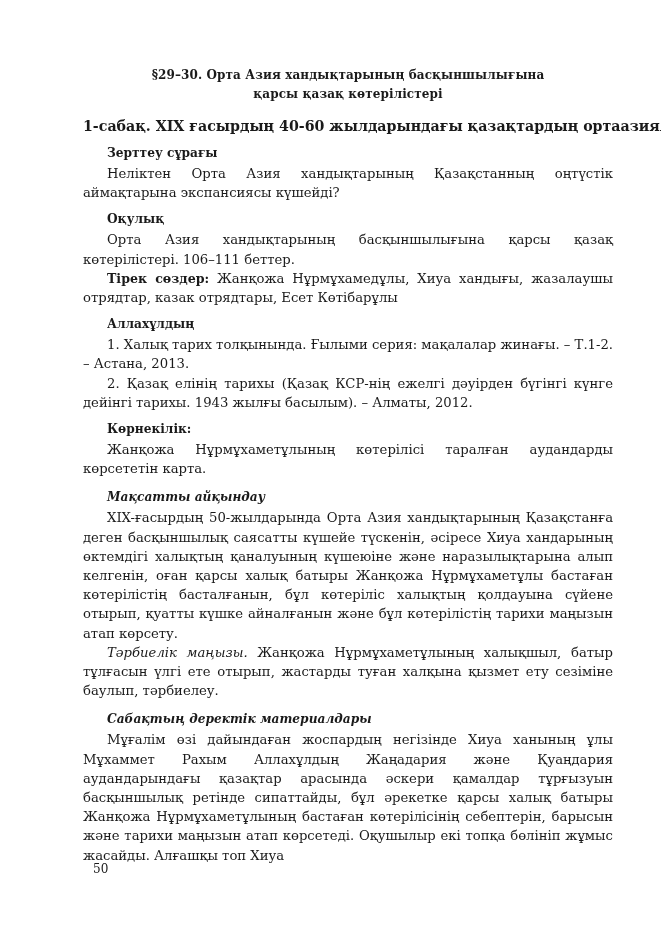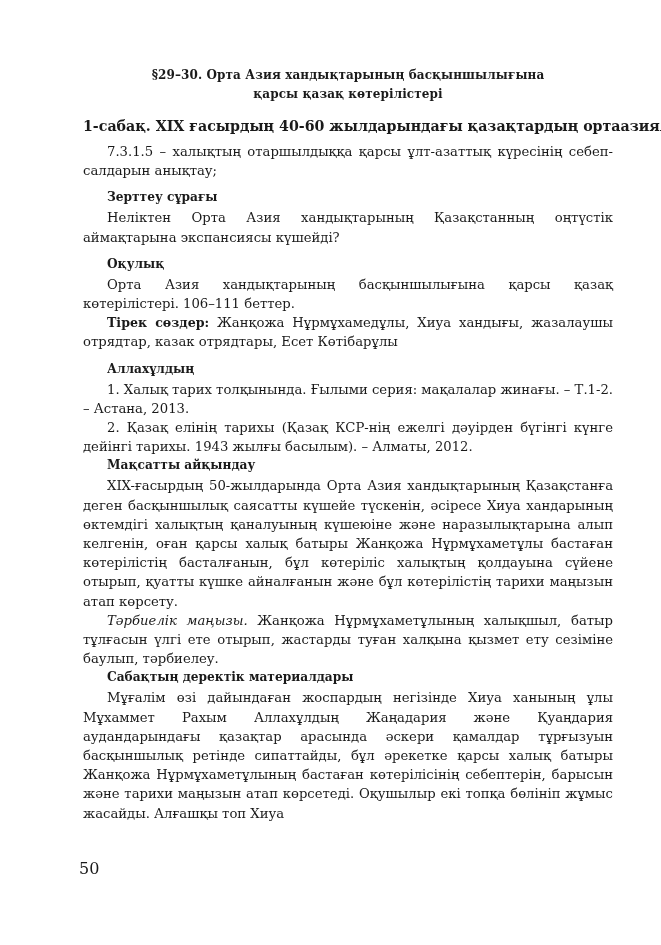--- a/index.html
+++ b/index.html
@@ -38,73 +38,76 @@
       white-space: nowrap;
     }
     .lesson-title span { display: block; }
     .heading {
       font-weight: bold;
       font-size: 12.2px;
       line-height: 18px;
       margin: 8px 0 2px 0;
       padding-left: 24px;
     }
-    .heading.tight { margin-top: 0; }
+    .heading.tight { margin-top: 10px; font-style: italic; }
     p {
       margin: 0;
       font-size: 13.2px;
       line-height: 19.2px;
       text-align: justify;
       text-indent: 24px;
     }
     .inline-bold { font-weight: bold; font-size: 12.6px; }
     .inline-italic { font-style: italic; }
     .page-number {
       position: absolute;
-      left: 79px;
+      left: 93px;
       top: 862px;
-      font-size: 16px;
+      font-size: 12px;
       line-height: 14px;
     }
   </style>
 </head>
 <body>
 
 <div class="page">
 
   <div class="chapter-title">
     <div>§29–30. Орта Азия хандықтарының басқыншылығына</div>
     <div>қарсы қазақ көтерілістері</div>
   </div>
 
   <div class="lesson-title">
     <span>1-сабақ. XIX ғасырдың 40-60 жылдарындағы қазақтардың ортаазиялық</span>
   </div>
 
   <div>
-    <p>7.3.1.5 – халықтың отаршылдыққа қарсы ұлт-азаттық күресінің себеп-салдарын анықтау;</p>
   </div>
 
   <div>
     <div class="heading">Зерттеу сұрағы</div>
     <p>Неліктен Орта Азия хандықтарының Қазақстанның оңтүстік аймақтарына экспансиясы күшейді?</p>
   </div>
 
   <div>
     <div class="heading">Оқулық</div>
     <p>Орта Азия хандықтарының басқыншылығына қарсы қазақ көтерілістері. 106–111 беттер.</p>
     <p><span class="inline-bold">Тірек сөздер:</span><span> Жанқожа Нұрмұхамедұлы, Хиуа хандығы, жазалаушы отрядтар, казак отрядтары, Есет Көтібарұлы</span></p>
   </div>
 
   <div>
     <div class="heading">Аллахұлдың</div>
     <p>1. Халық тарих толқынында. Ғылыми серия: мақалалар жинағы. – Т.1-2. – Астана, 2013.</p>
     <p>2. Қазақ елінің тарихы (Қазақ КСР-нің ежелгі дәуірден бүгінгі күнге дейінгі тарихы. 1943 жылғы басылым). – Алматы, 2012.</p>
   </div>
 
+  <div>
+    <div class="heading">Көрнекілік:</div>
+    <p>Жанқожа Нұрмұхаметұлының көтерілісі таралған аудандарды көрсететін карта.</p>
+  </div>
 
   <div>
     <div class="heading tight">Мақсатты айқындау</div>
     <p>XIX-ғасырдың 50-жылдарында Орта Азия хандықтарының Қазақстанға деген басқыншылық саясатты күшейе түскенін, әсіресе Хиуа хандарының өктемдігі халықтың қаналуының күшеюіне және наразылықтарына алып келгенін, оған қарсы халық батыры Жанқожа Нұрмұхаметұлы бастаған көтерілістің басталғанын, бұл көтеріліс халықтың қолдауына сүйене отырып, қуатты күшке айналғанын және бұл көтерілістің тарихи маңызын атап көрсету.</p>
     <p><span class="inline-italic">Тәрбиелік маңызы.</span><span> Жанқожа Нұрмұхаметұлының халықшыл, батыр тұлғасын үлгі ете отырып, жастарды туған халқына қызмет ету сезіміне баулып, тәрбиелеу.</span></p>
   </div>
 
   <div>
     <div class="heading tight">Сабақтың деректік материалдары</div>
     <p>Мұғалім өзі дайындаған жоспардың негізінде Хиуа ханының ұлы Мұхаммет Рахым Аллахұлдың Жаңадария және Қуаңдария аудандарындағы қазақтар арасында әскери қамалдар тұрғызуын басқыншылық ретінде сипаттайды, бұл әрекетке қарсы халық батыры Жанқожа Нұрмұхаметұлының бастаған көтерілісінің себептерін, барысын және тарихи маңызын атап көрсетеді. Оқушылыр екі топқа бөлініп жұмыс жасайды. Алғашқы топ Хиуа</p>

